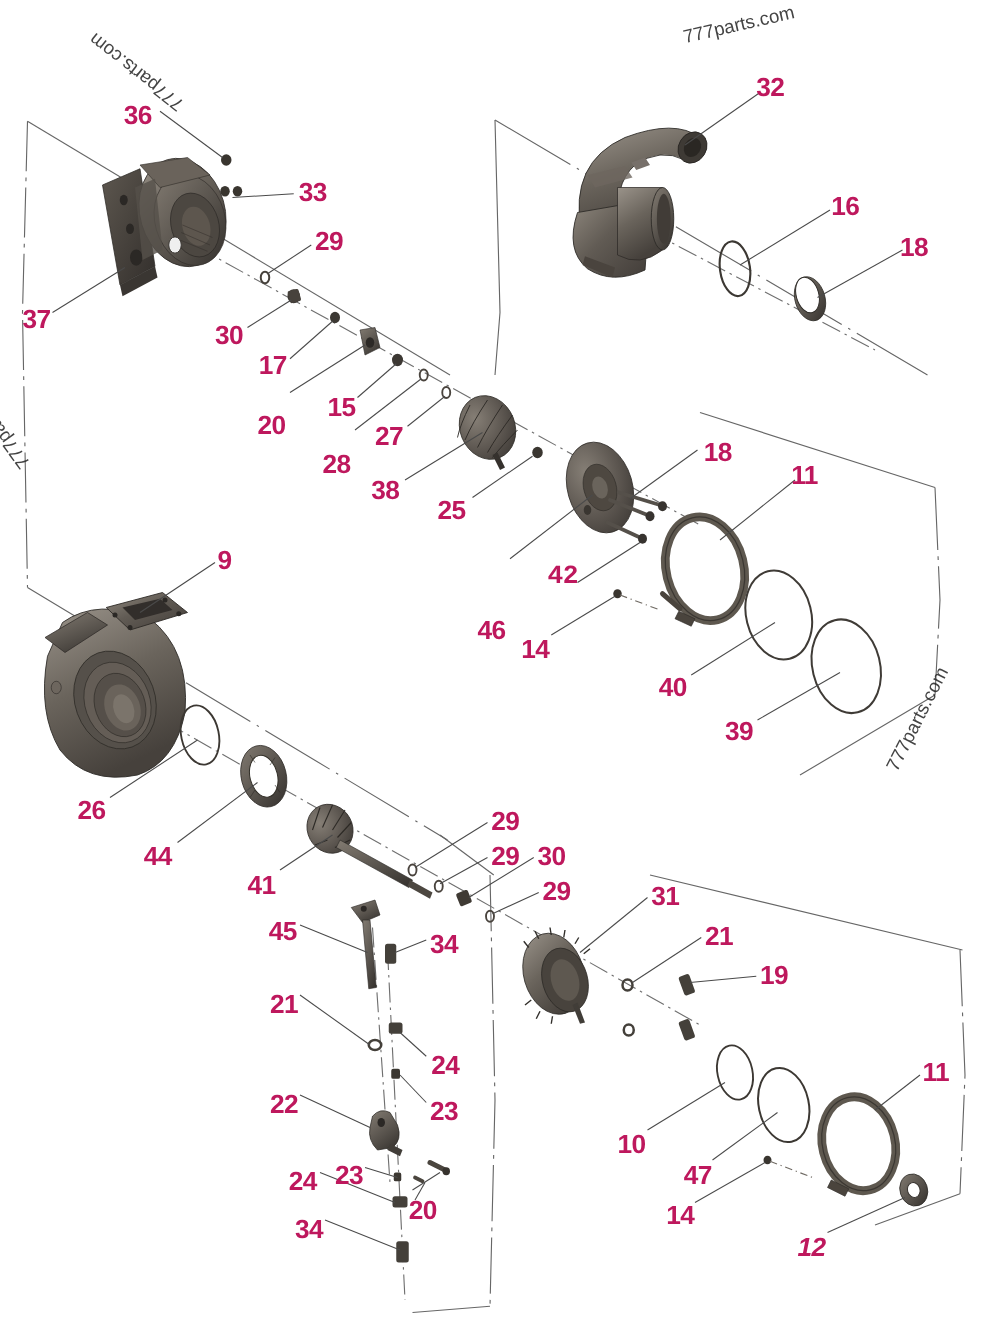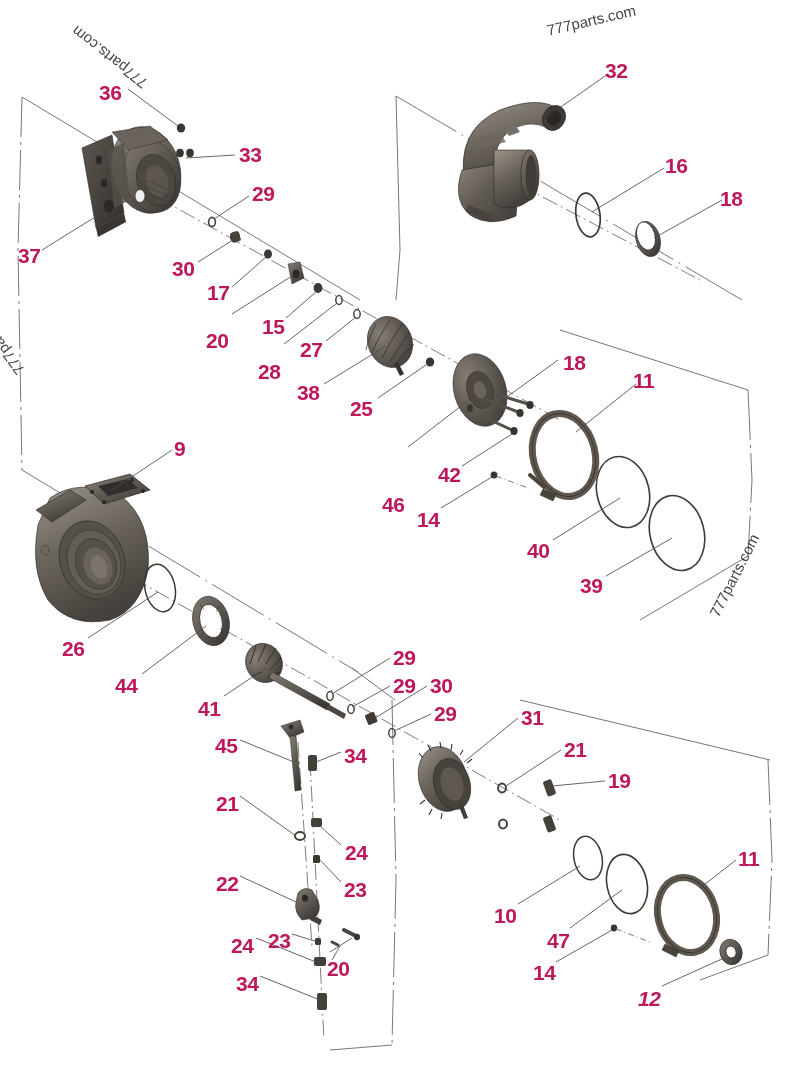--- a/index.html
+++ b/index.html
@@ -418,21 +418,21 @@
       <div class="lbl" style="left: 18px; top: 245px;">37</div>
       <div class="lbl" style="left: 172px; top: 258px;">30</div>
       <div class="lbl" style="left: 207px; top: 282px;">17</div>
       <div class="lbl" style="left: 206px; top: 310px; margin-top: 20px;">20</div>
       <div class="lbl" style="left: 262px; top: 316px;">15</div>
       <div class="lbl" style="left: 258px; top: 342px; margin-top: 19px;">28</div>
       <div class="lbl" style="left: 300px; top: 339px;">27</div>
       <div class="lbl" style="left: 297px; top: 382px;">38</div>
       <div class="lbl" style="left: 350px; top: 398px;">25</div>
       <div class="lbl" style="left: 382px; top: 446px; margin-top: 48px;">46</div>
-      <div class="lbl" style="left: 438px; top: 464px;">42</div>
+      <div class="lbl" style="left: 438px; top: 451px; font-family: Liberation Mono, monospace;">42</div>
       <div class="lbl" style="left: 417px; top: 509px;">14</div>
       <div class="lbl" style="left: 563px; top: 352px;">18</div>
       <div class="lbl" style="left: 633px; top: 370px;">11</div>
       <div class="lbl" style="left: 527px; top: 540px;">40</div>
       <div class="lbl" style="left: 580px; top: 575px;">39</div>
       <div class="lbl" style="left: 605px; top: 60px;">32</div>
       <div class="lbl" style="left: 665px; top: 155px;">16</div>
       <div class="lbl" style="left: 720px; top: 188px;">18</div>
       <div class="lbl" style="left: 174px; top: 438px;">9</div>
       <div class="lbl" style="left: 62px; top: 638px;">26</div>

